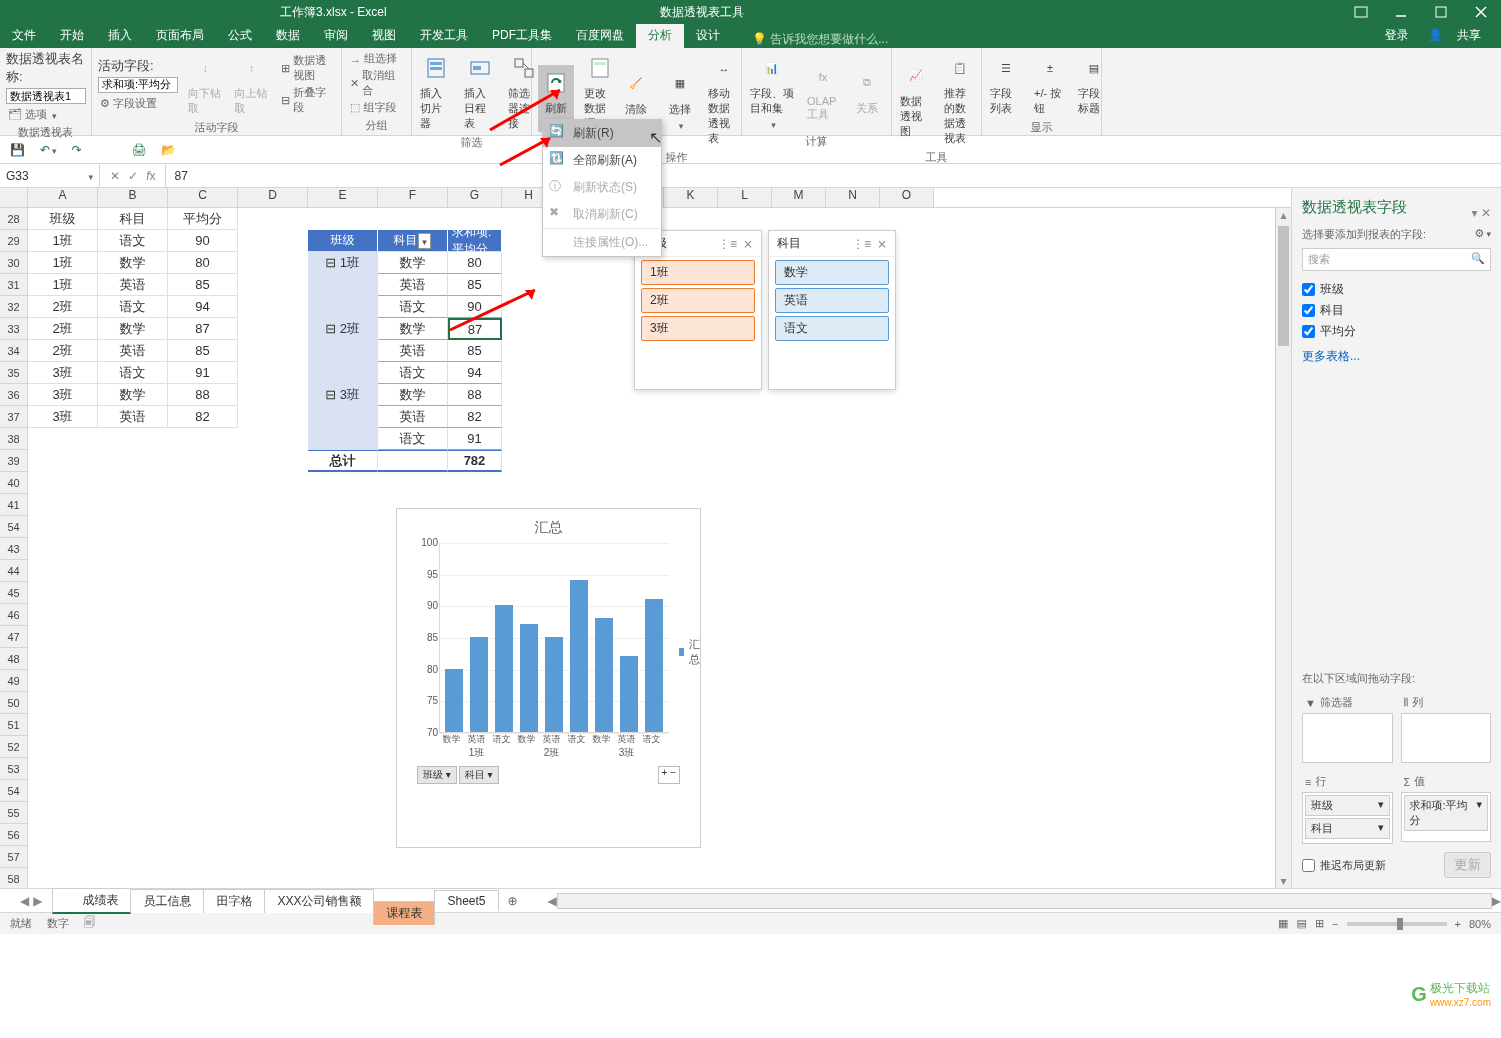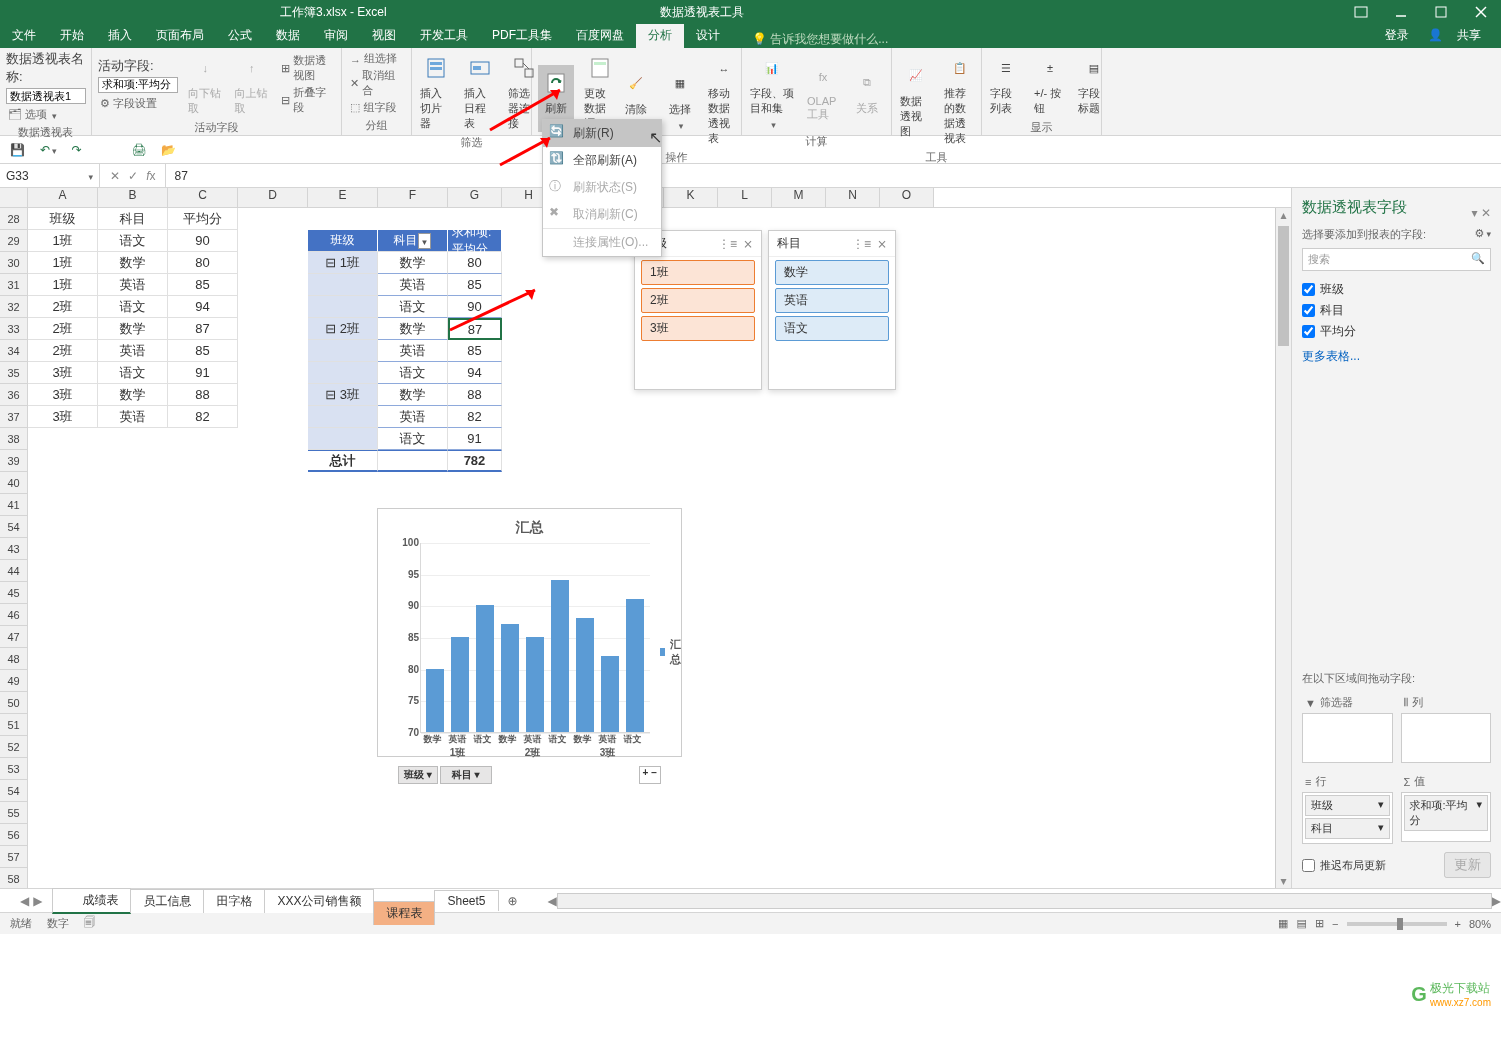--- a/index.html
+++ b/index.html
@@ -539,21 +539,21 @@
             <span>⨯</span>
           </span>
         </div>
       <div id="slicer2-items">
           <div class="slicer-item">数学</div>
           <div class="slicer-item">英语</div>
           <div class="slicer-item">语文</div>
         </div>
     </div>
 
-    <div class="chart-box" style="left:377px; top:320px; width:305px; height:249px;font-weight:bold;">
+    <div class="chart-box" style="left:396px; top:320px; width:305px; height:340px;">
       <div class="chart-title">汇总</div>
       <div class="chart-area">
         <div style="position:relative; padding-left:22px;">
           <div class="chart-plot" id="chartplot">
               <div class="chart-y" style="top: 184px;">70</div>
               <div style="position: absolute; left: 0px; right: 0px; height: 1px; background: rgb(238, 238, 238); top: 190px;"></div>
               <div class="chart-y" style="top: 152.333px;">75</div>
               <div style="position: absolute; left: 0px; right: 0px; height: 1px; background: rgb(238, 238, 238); top: 158.333px;"></div>
               <div class="chart-y" style="top: 120.667px;">80</div>
               <div style="position: absolute; left: 0px; right: 0px; height: 1px; background: rgb(238, 238, 238); top: 126.667px;"></div>
@@ -592,21 +592,21 @@
               <div style="width: 75px; text-align: center; font-size: 10px; color: rgb(89, 89, 89);">3班</div>
             </div>
         </div>
         <div class="legend">
             <div class="sq"></div>
             <span>汇总</span>
           </div>
       </div>
       <div style="margin-top:6px; display:flex; gap:2px;">
         <span style="background:#e7e6e6;border:1px solid #bbb;padding:1px 5px;font-size:10px;"><span>班级</span> ▾</span>
-        <span style="background:#e7e6e6;border:1px solid #bbb;padding:1px 11px;font-size:10px;"><span>科目</span> ▾</span>
+        <span style="background:#e7e6e6;border:1px solid #bbb;padding:1px 5px;font-size:10px;"><span>科目</span> ▾</span>
         <span style="margin-left:auto; border:1px solid #bbb; padding:0 3px; font-size:10px;">+ −</span>
       </div>
     </div>
 
     <div style="position:absolute; right:0; top:20px; bottom:0; width:16px; background:#f0f0f0; border-left:1px solid #ccc;">
       <div style="text-align:center;color:#888">▴</div>
       <div style="position:absolute; top:18px; left:2px; right:2px; height:120px; background:#c1c1c1;"></div>
       <div style="position:absolute;bottom:0;width:100%;text-align:center;color:#888">▾</div>
     </div>
   </div>

